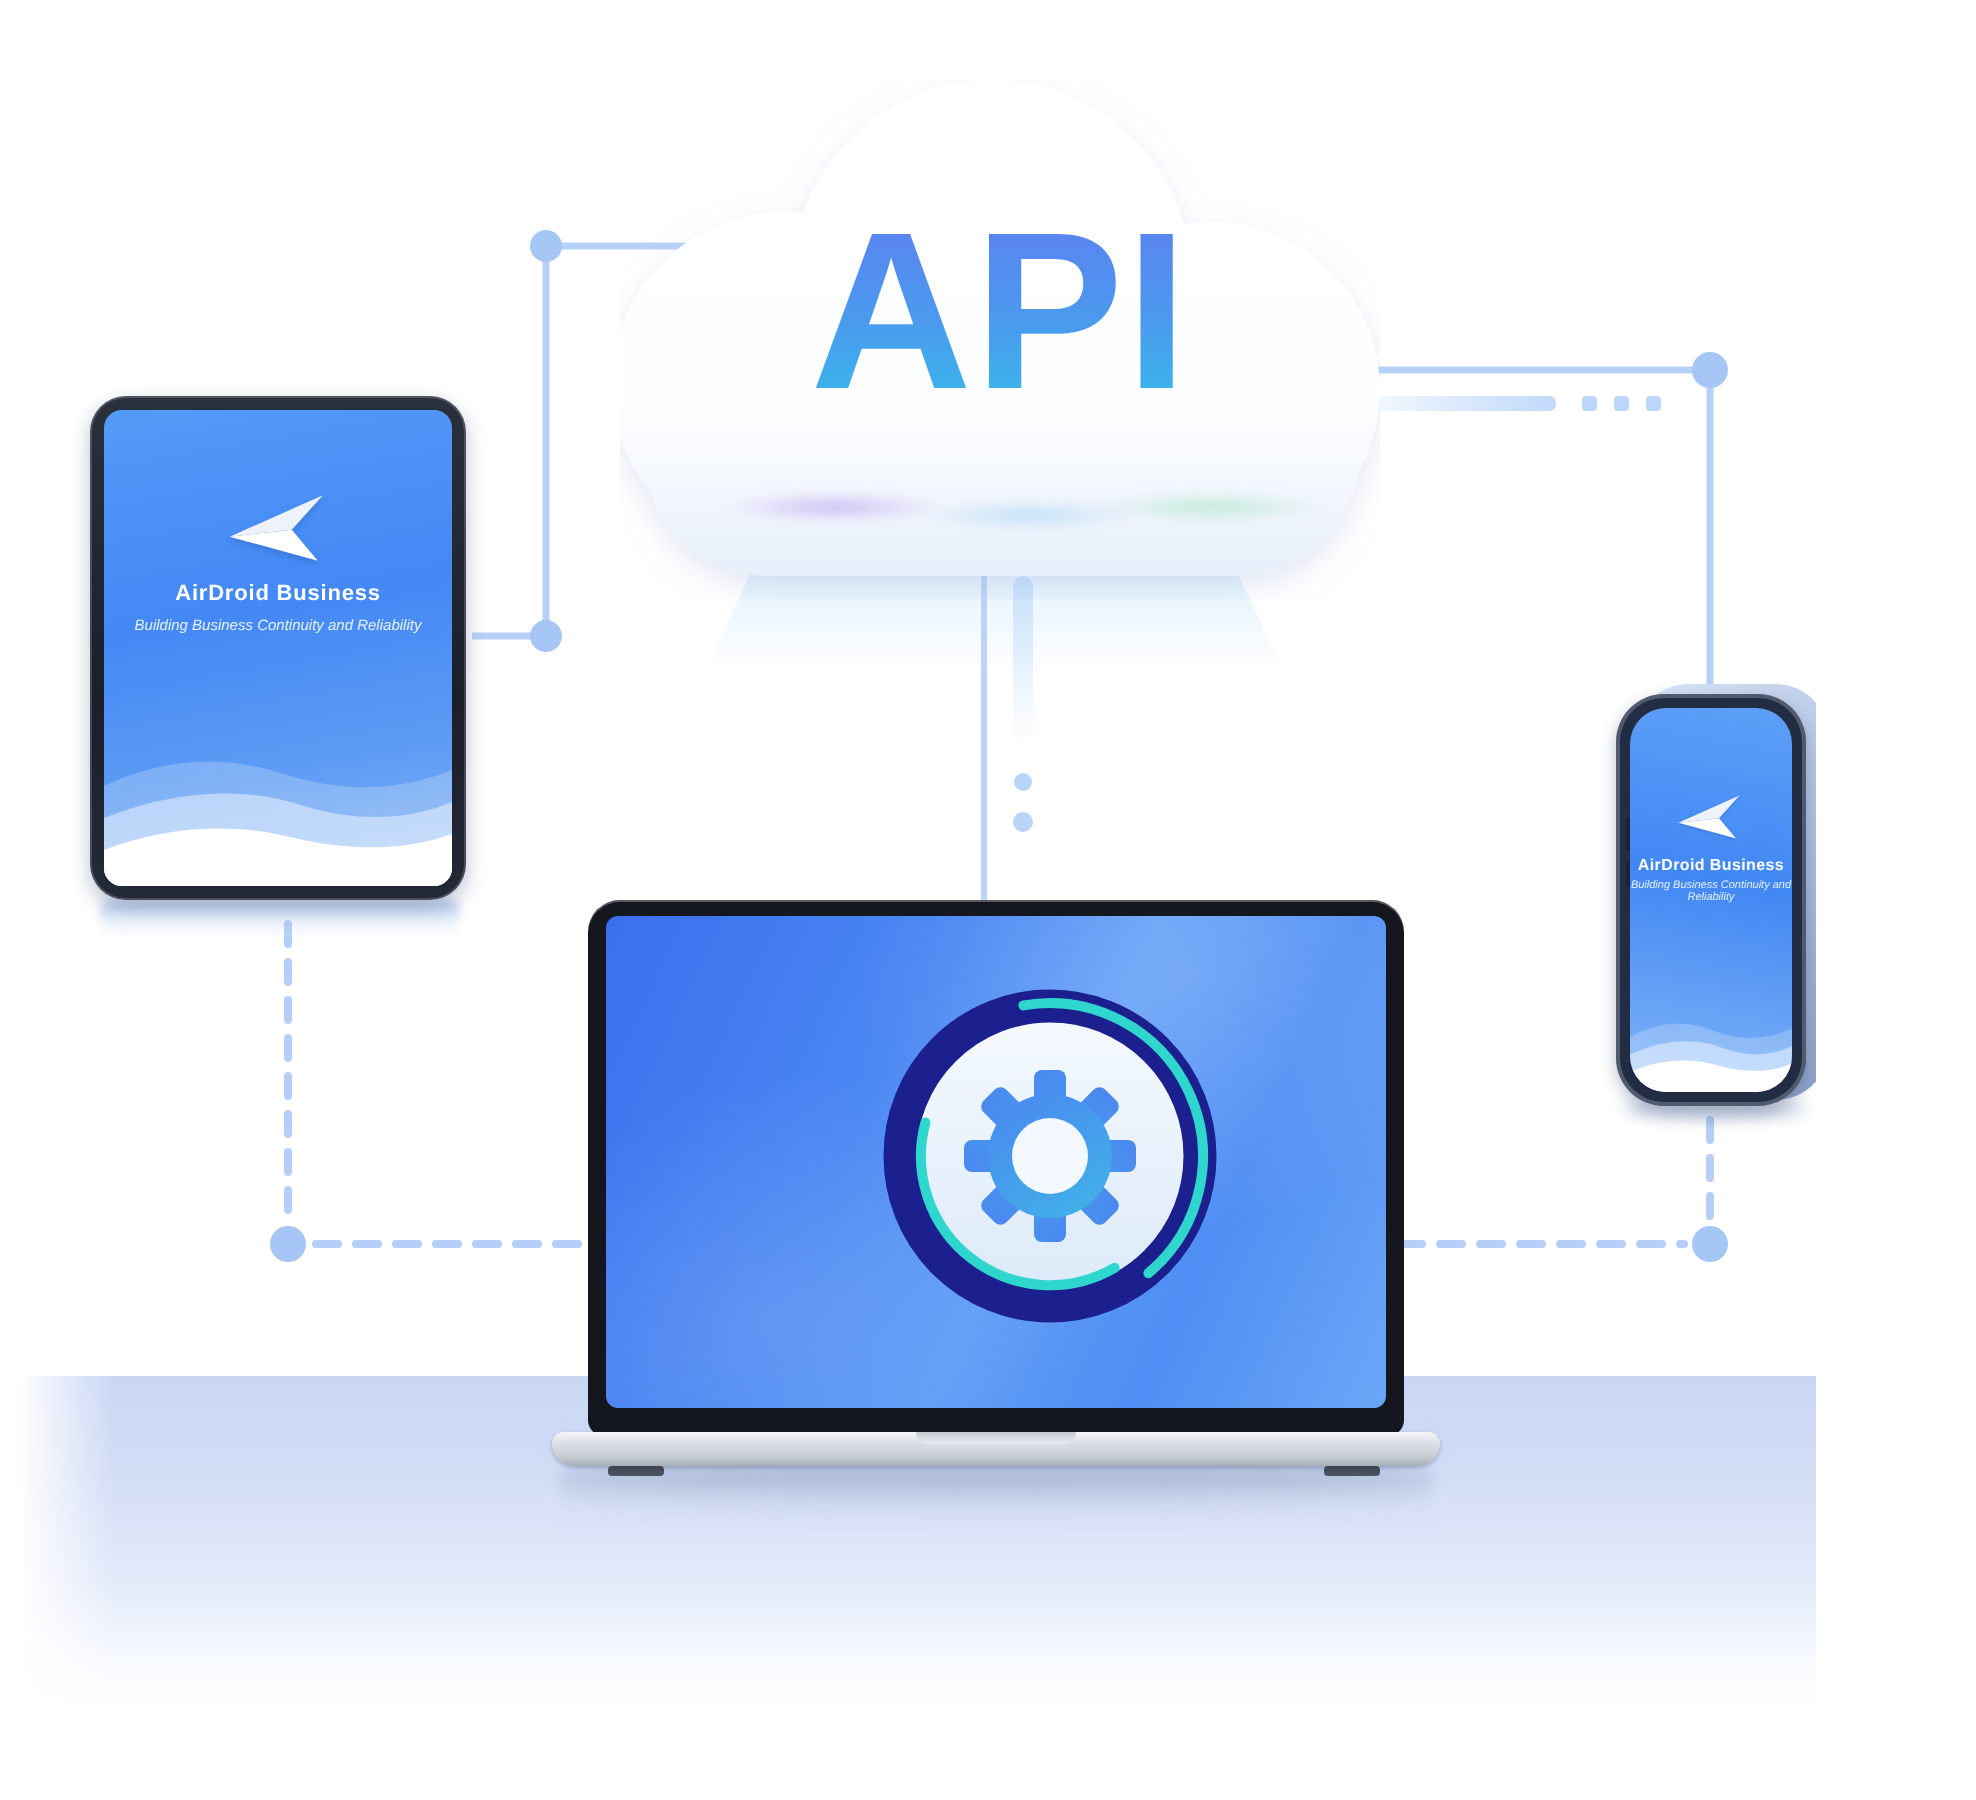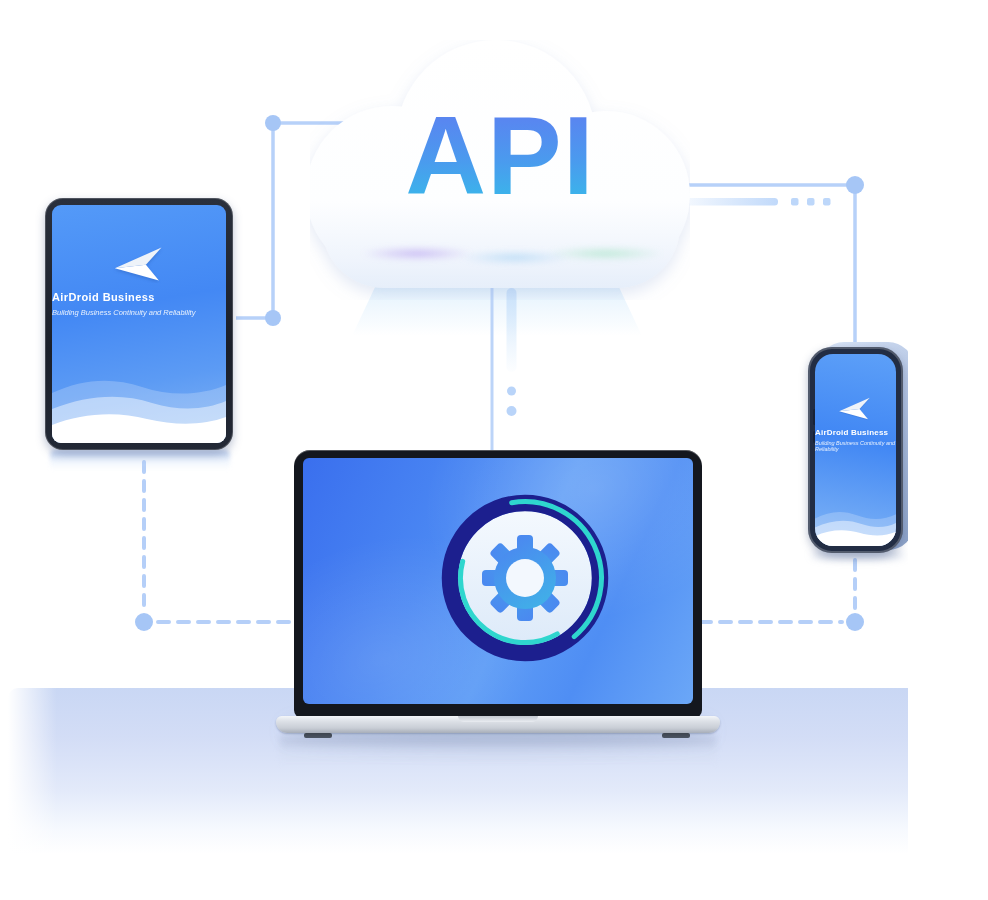--- a/index.html
+++ b/index.html
@@ -47,21 +47,21 @@
   #tablet-frame{
     left:0;top:0;width:188px;height:252px;border-radius:18px;
     background:linear-gradient(180deg,#2a303c 0%,#1a1f2a 60%,#232936 100%);
     box-shadow:inset 0 0 0 1px rgba(255,255,255,0.18),0 4px 10px rgba(60,80,130,0.35);
   }
   #tablet-screen{
     left:7px;top:7px;width:174px;height:238px;border-radius:9px;overflow:hidden;
     background:linear-gradient(170deg,#549af8 0%,#4388f4 42%,#5c9bf4 72%,#85b5f3 100%);
   }
   #tablet-logo{position:absolute;left:61px;top:40px;}
-  .brand-text{position:absolute;left:0;right:0;text-align:left;color:#ffffff;}
+  .brand-text{position:absolute;left:0;right:0;text-align:center;color:#ffffff;}
   #tablet-brand{top:86px;font-size:11px;font-weight:700;letter-spacing:0.4px;}
   #tablet-tagline{top:103px;font-size:7.5px;font-style:italic;color:rgba(255,255,255,0.88);}
   .waves{position:absolute;left:0;bottom:0;}
   #tablet-reflection{
     left:5px;top:252px;width:180px;height:20px;border-radius:5px;filter:blur(2px);
     background:linear-gradient(180deg,rgba(130,165,225,0.55) 0%,rgba(190,215,248,0.25) 55%,rgba(255,255,255,0) 100%);
   }
 
   
   #laptop{left:276px;top:450px;width:444px;height:310px;z-index:4;}

